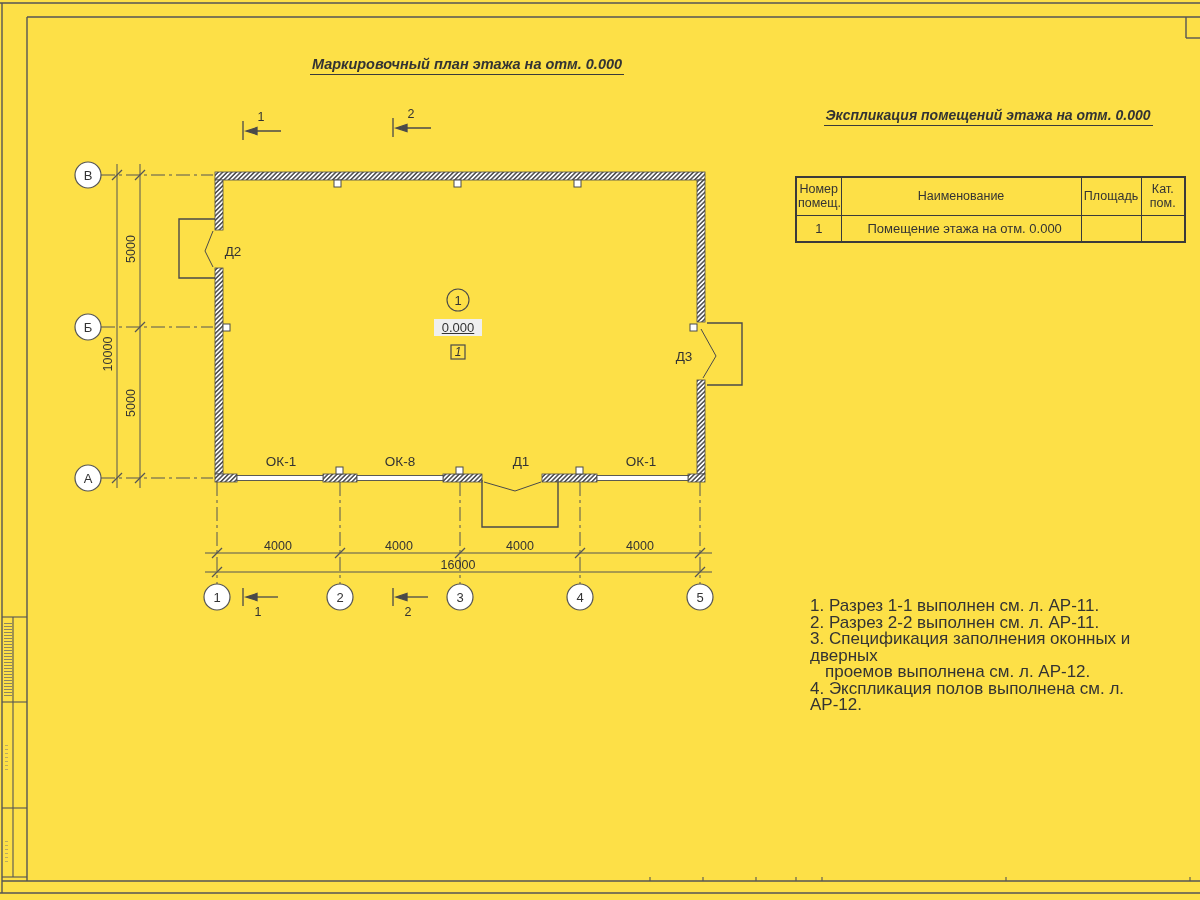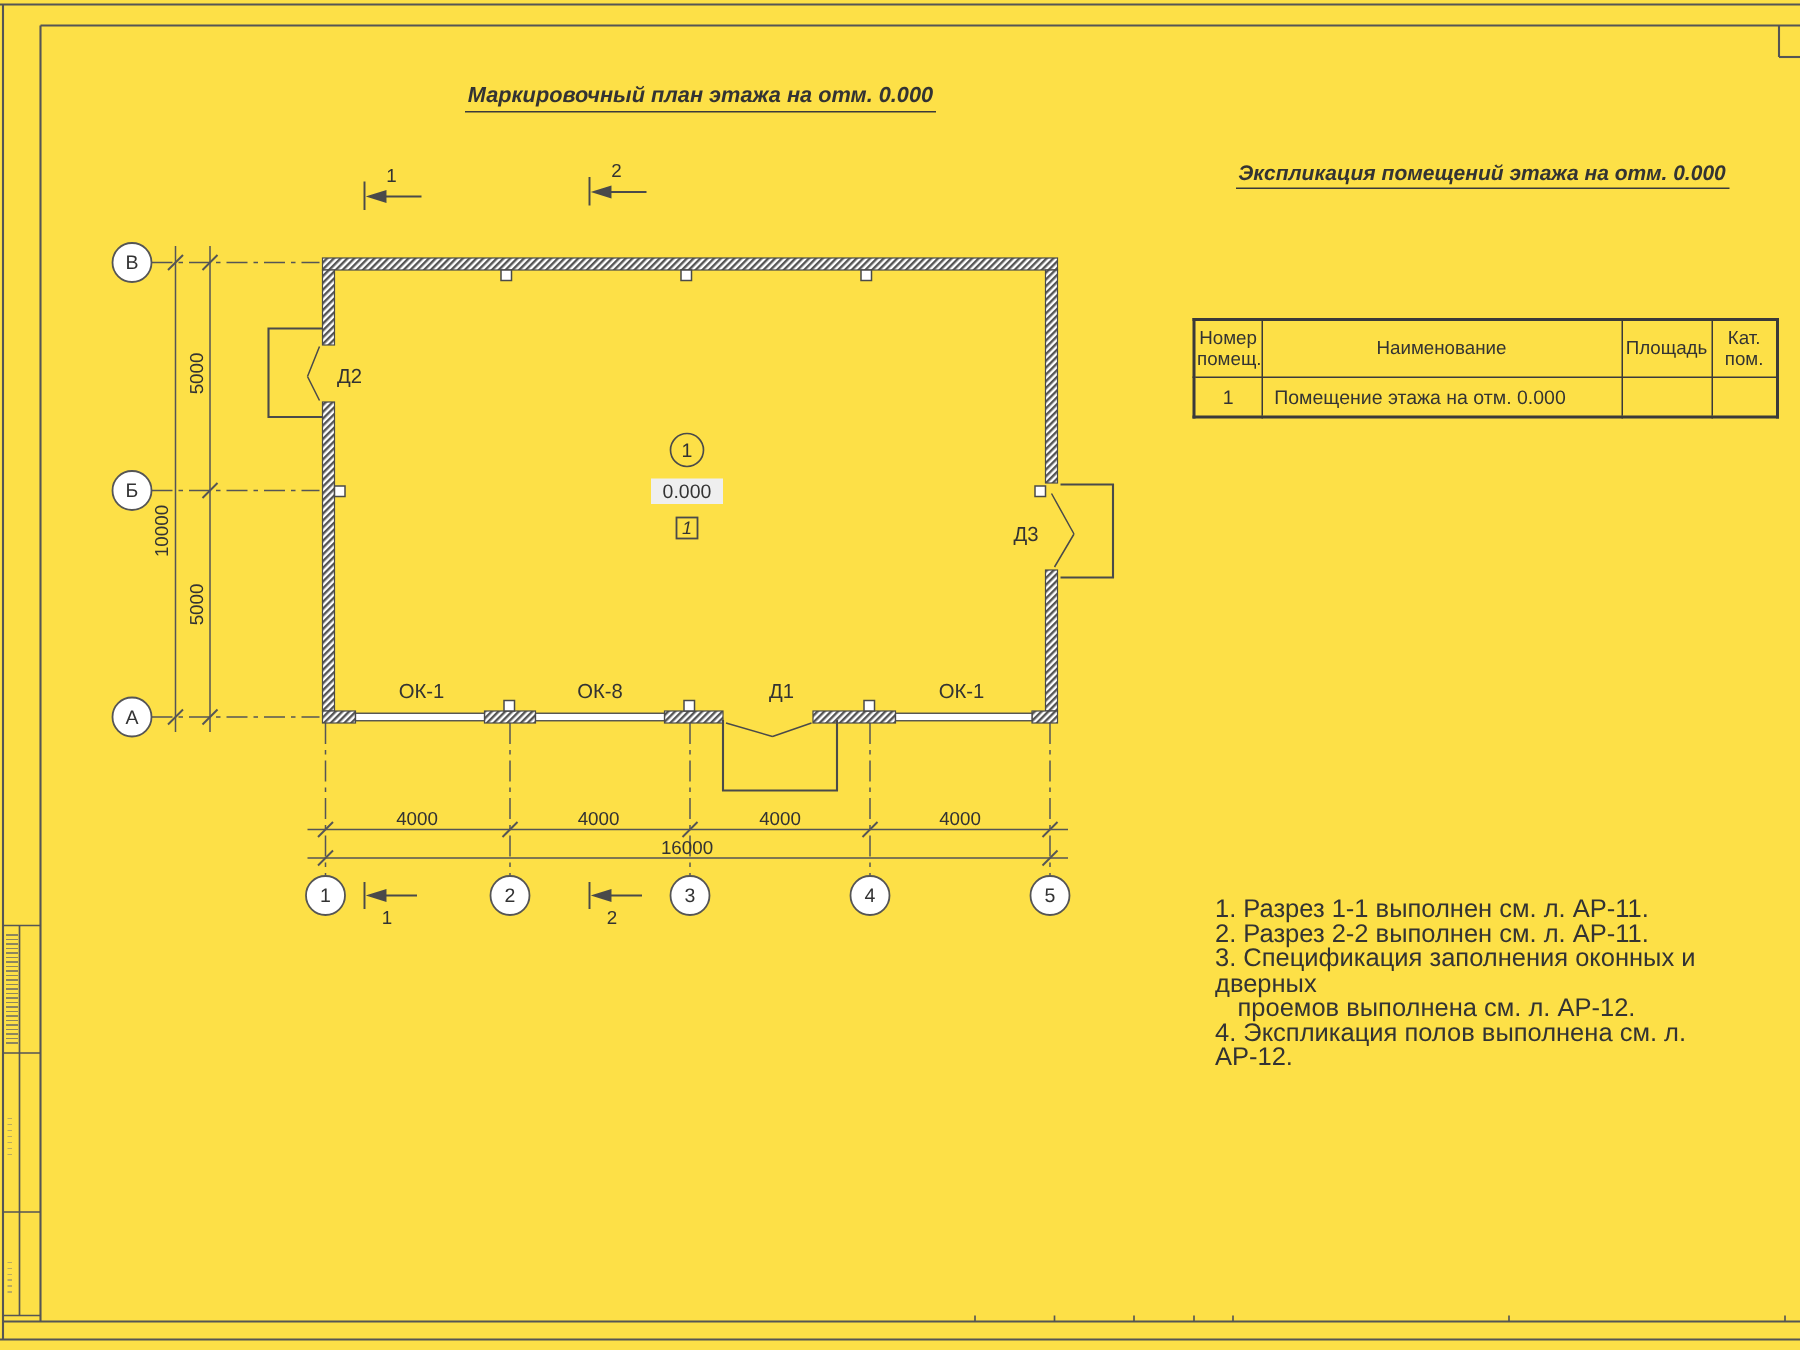--- a/index.html
+++ b/index.html
@@ -13,30 +13,30 @@
   .axis{font-size:13px;}
   .mark{font-size:13.5px;}
   .sec{font-size:12.5px;}
   .title{position:absolute;left:287px;top:56px;width:360px;text-align:center;
          font-size:14.5px;font-style:italic;font-weight:bold;color:#333;z-index:3;}
   .title .tline{display:inline-block;border-bottom:1.5px solid #3a3a3a;padding:0 2px 2px 2px;}
   .ttitle{position:absolute;left:808px;top:107px;width:360px;text-align:center;
           font-size:14px;font-style:italic;font-weight:bold;color:#333;z-index:3;}
   .ttitle .tline{display:inline-block;border-bottom:1.5px solid #3a3a3a;padding:0 2px 2px 2px;}
   .elev{position:absolute;left:434px;top:319px;width:48px;height:17px;background:#efefef;
-        text-align:center;font-size:13px;line-height:17px;z-index:3;}
+        text-align:center;font-size:13px;line-height:17px;z-index:3;text-decoration:underline;}
   .ftype{font-style:italic;font-size:12px;}
   .expl{position:absolute;left:795px;top:176px;z-index:3;}
-  .expl table{border-collapse:collapse;table-layout:fixed;width:389px;border:2px solid #3a3a3a;margin-top:36px;}
+  .expl table{border-collapse:collapse;table-layout:fixed;width:389px;border:2px solid #3a3a3a;}
   .expl th,.expl td{border:1px solid #3a3a3a;overflow:hidden;}
   .expl th{font-size:12.5px;font-weight:normal;height:37px;line-height:13.5px;text-align:center;padding:0 1px;}
   .expl thead th{border-bottom:1.5px solid #3a3a3a;}
   .expl td{font-size:13px;height:25px;padding:0 4px;}
   .expl td.c{text-align:center;}
-  .expl td.l{text-align:left;padding-left:8px;}
+  .expl td.l{text-align:left;padding-left:26px;}
   .notes{position:absolute;left:810px;top:598px;width:345px;font-size:17px;
          line-height:16.5px;z-index:3;}
   .notes .ind{padding-left:15px;}
   .stamp-text{position:absolute;left:4px;top:622px;width:8px;height:74px;z-index:2;opacity:.75;
       background:repeating-linear-gradient(0deg,#666 0,#666 1px,transparent 1px,transparent 3px);}
   .stamp-mark{position:absolute;width:3px;z-index:2;opacity:.5;
       background:repeating-linear-gradient(0deg,#777 0,#777 1px,transparent 1px,transparent 4px);}
   .m1{left:5px;top:742px;height:28px;}
   .m2{left:5px;top:838px;height:24px;}
 </style>

